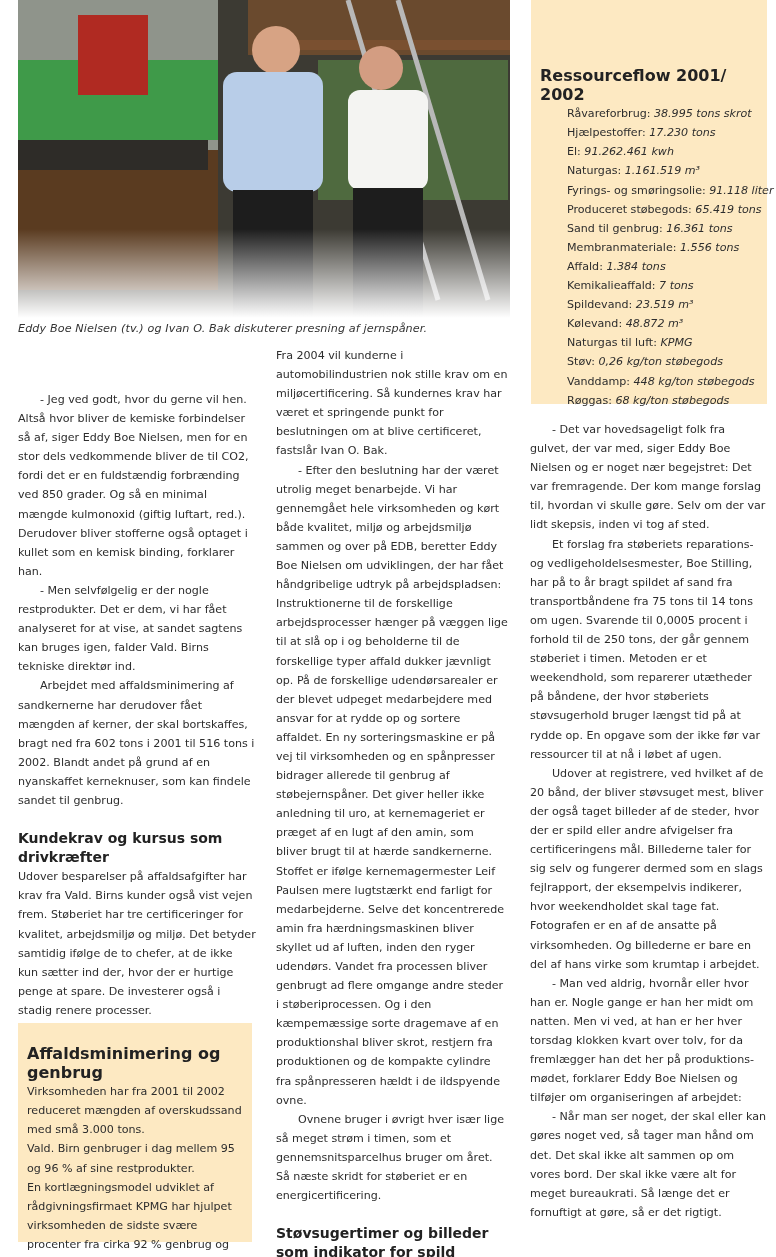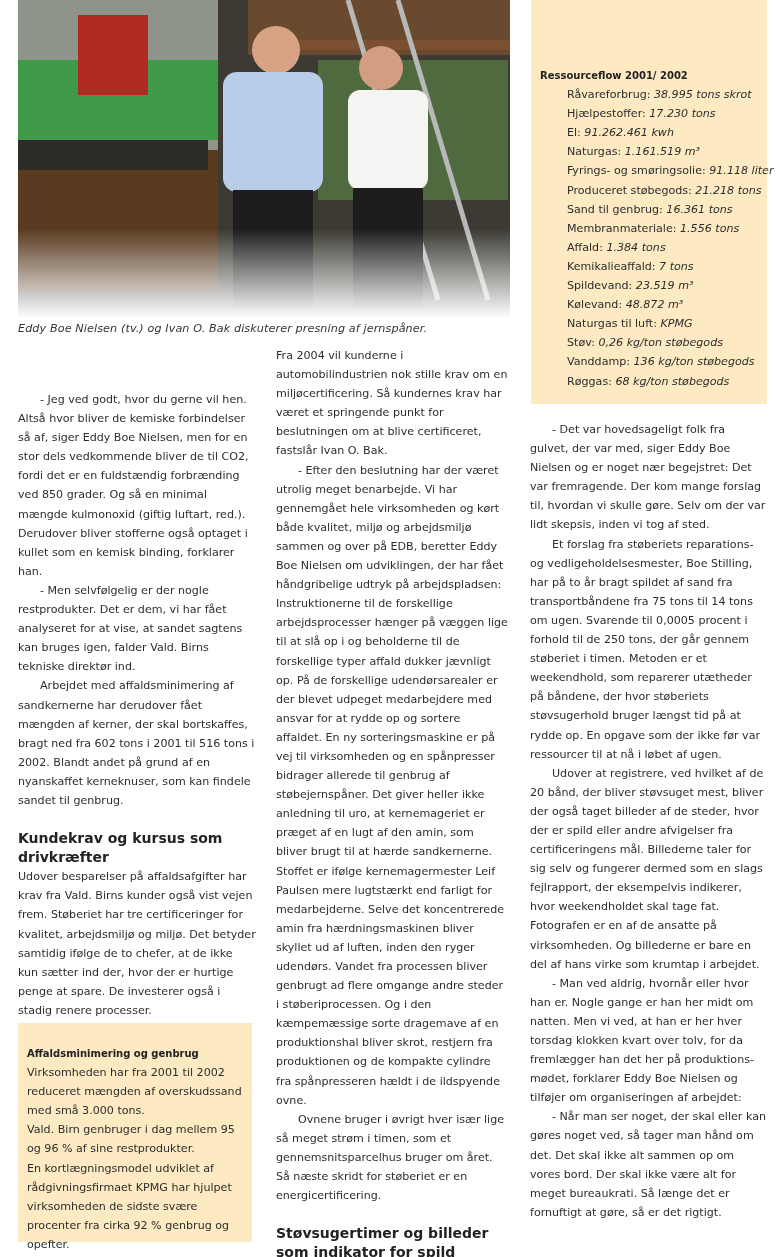--- a/index.html
+++ b/index.html
@@ -25,21 +25,21 @@
     .col p.ind { text-indent: 22px; }
     .col h3 { margin: 0; font-size: 14px; font-weight: bold; line-height: 19.1px; color: #222; }
     .gap { height: 19px; }
     #col1 { left: 18px; top: 346px; width: 238px; margin-top: 44px; }
     #col2 { left: 276px; top: 346px; width: 232px; }
     #col3 { left: 530px; top: 420px; width: 236px; }
     .box {
       position: absolute; background: #fde9c2;
       font-size: 11.1px; line-height: 19.1px; color: #2d2d2d;
     }
-    .box h3 { margin: 0; font-size: 10px; font-weight: bold; line-height: 19.1px; color: #222; }
+    .box h3 { margin: 0; font-size: 16px; font-weight: bold; line-height: 19.1px; color: #222; }
     .box .row { white-space: nowrap; margin-left: 27px; }
     .box .val { font-style: italic; }
     #resbox { left: 531px; top: 0; width: 236px; height: 404px; padding: 0; }
     #resbox .inner { position: absolute; left: 9px; top: 66px; }
     #affbox { left: 18px; top: 1023px; width: 234px; height: 219px; }
     #affbox .inner { position: absolute; left: 9px; top: 21px; width: 222px; }
   </style>
 </head>
 <body>
 
@@ -76,30 +76,30 @@
 <div class="caption">Eddy Boe Nielsen (tv.) og Ivan O. Bak diskuterer presning af jernspåner.</div>
 
 <div class="box" id="resbox">
   <div class="inner">
     <h3>Ressourceflow 2001/ 2002</h3>
     <div class="row"><span>Råvareforbrug: </span><span class="val">38.995 tons skrot</span></div>
     <div class="row"><span>Hjælpestoffer: </span><span class="val">17.230 tons</span></div>
     <div class="row"><span>El: </span><span class="val">91.262.461 kwh</span></div>
     <div class="row"><span>Naturgas: </span><span class="val">1.161.519 m³</span></div>
     <div class="row"><span>Fyrings- og smøringsolie: </span><span class="val">91.118 liter</span></div>
-    <div class="row"><span>Produceret støbegods: </span><span class="val">21.218 tons</span></div>
+    <div class="row"><span>Produceret støbegods: </span><span class="val">65.419 tons</span></div>
     <div class="row"><span>Sand til genbrug: </span><span class="val">16.361 tons</span></div>
     <div class="row"><span>Membranmateriale: </span><span class="val">1.556 tons</span></div>
     <div class="row"><span>Affald: </span><span class="val">1.384 tons</span></div>
     <div class="row"><span>Kemikalieaffald: </span><span class="val">7 tons</span></div>
     <div class="row"><span>Spildevand: </span><span class="val">23.519 m³</span></div>
     <div class="row"><span>Kølevand: </span><span class="val">48.872 m³</span></div>
     <div class="row"><span>Naturgas til luft: </span><span class="val">KPMG</span></div>
     <div class="row"><span>Støv: </span><span class="val">0,26 kg/ton støbegods</span></div>
-    <div class="row"><span>Vanddamp: </span><span class="val">136 kg/ton støbegods</span></div>
+    <div class="row"><span>Vanddamp: </span><span class="val">448 kg/ton støbegods</span></div>
     <div class="row"><span>Røggas: </span><span class="val">68 kg/ton støbegods</span></div>
   </div>
 </div>
 
 <div class="col" id="col1">
   <p class="ind">- Jeg ved godt, hvor du gerne vil hen. Altså hvor bliver de kemiske forbindelser så af, siger Eddy Boe Nielsen, men for en stor dels vedkommende bliver de til CO2, fordi det er en fuldstændig forbrænding ved 850 grader. Og så en minimal mængde kulmonoxid (giftig luftart, red.). Derudover bliver stofferne også optaget i kullet som en kemisk binding, forklarer han.</p>
   <p class="ind">- Men selvfølgelig er der nogle restprodukter. Det er dem, vi har fået analyseret for at vise, at sandet sagtens kan bruges igen, falder Vald. Birns tekniske direktør ind.</p>
   <p class="ind">Arbejdet med affaldsminimering af sandkernerne har derudover fået mængden af kerner, der skal bortskaffes, bragt ned fra 602 tons i 2001 til 516 tons i 2002. Blandt andet på grund af en nyanskaffet kerneknuser, som kan findele sandet til genbrug.</p>
   <div class="gap"></div>
   <h3>Kundekrav og kursus som drivkræfter</h3>

